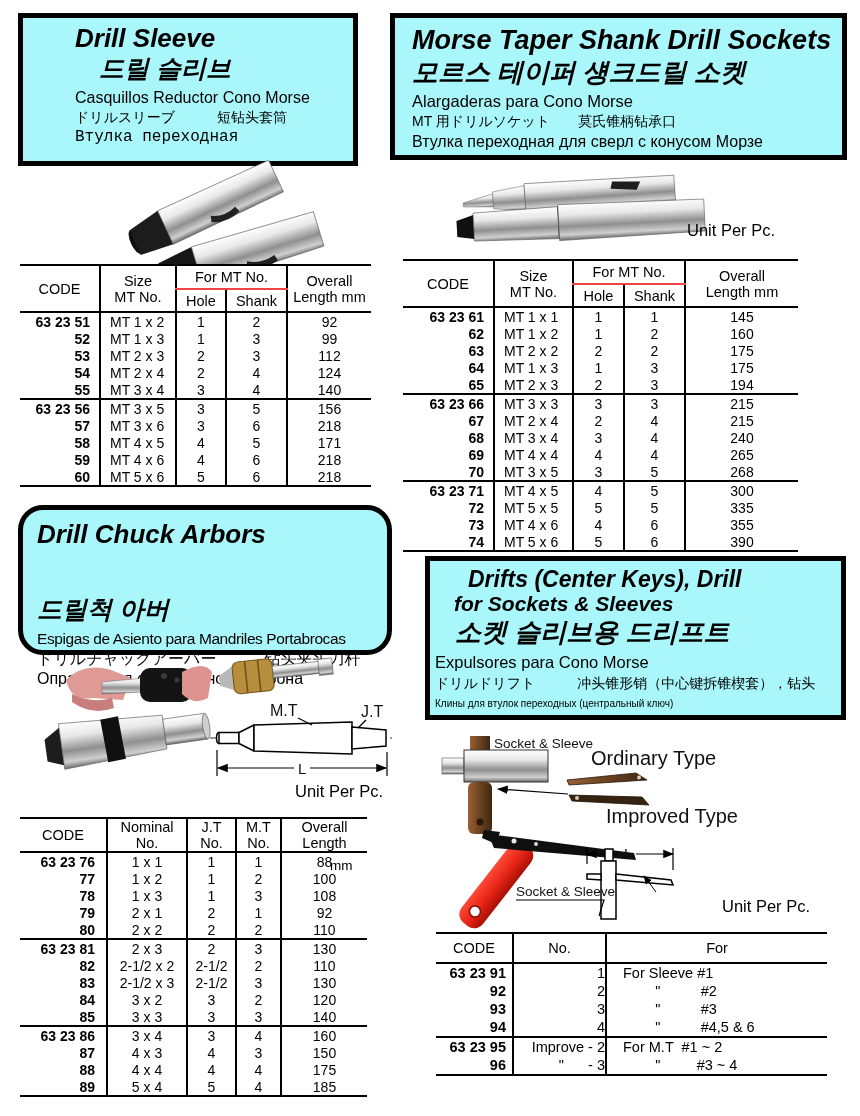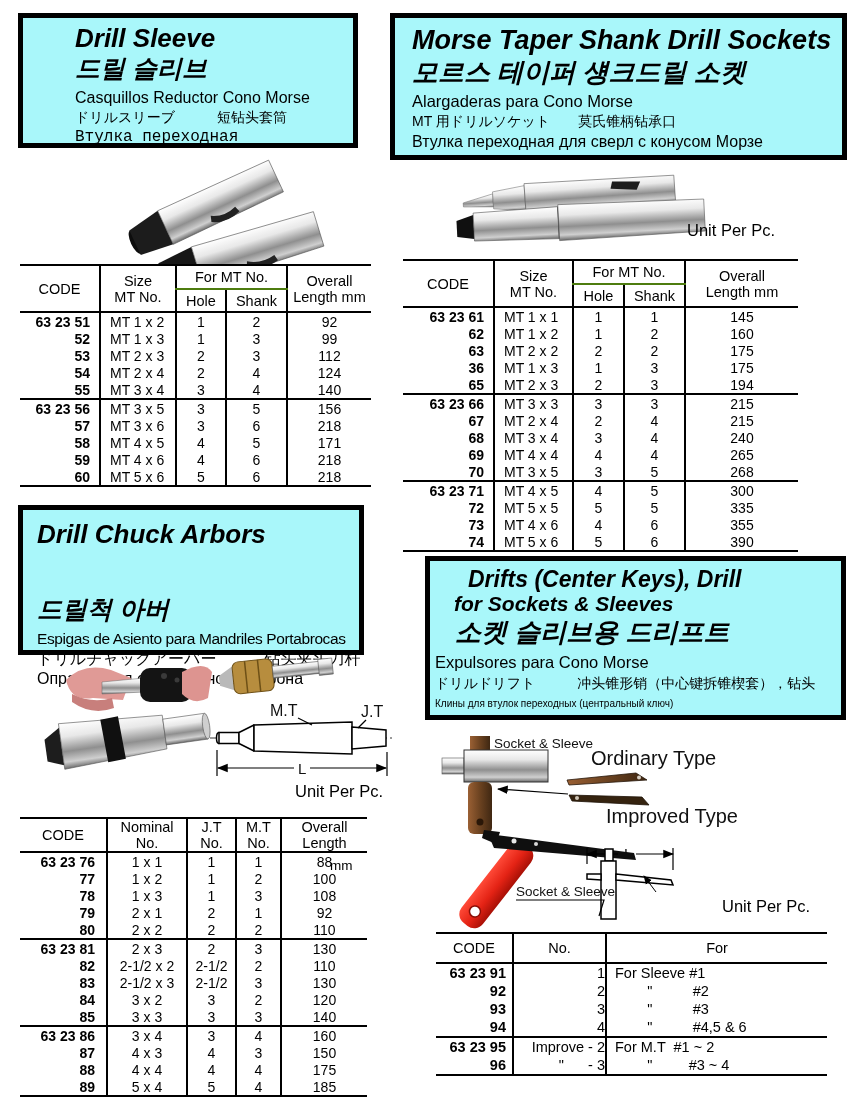--- a/index.html
+++ b/index.html
@@ -5,35 +5,35 @@
   html,body{margin:0;padding:0;background:#fff;}
   #canvas{position:relative;width:860px;height:1116px;background:#ffffff;overflow:hidden;
           font-family:"Liberation Sans","DejaVu Sans",sans-serif;color:#000;}
 
   
   .panel{position:absolute;background:#a9f7fa;border:5px solid #000;box-sizing:border-box;}
   .panel div{white-space:nowrap;}
   .t-en{font-style:italic;font-weight:bold;}
   .t-ko{font-style:italic;font-weight:bold;}
 
-  #p-sleeve{left:18px;top:13px;width:340px;height:135px;padding:5px 0 0 52px;}
+  #p-sleeve{left:18px;top:13px;width:340px;height:153px;padding:5px 0 0 52px;}
   #p-sleeve .t-en{font-size:26px;line-height:30px;}
-  #p-sleeve .t-ko{font-size:25px;line-height:31px;}
+  #p-sleeve .t-ko{font-size:25px;line-height:31px;margin-left:24px;}
   #p-sleeve .t-es{font-size:16px;line-height:21px;margin-top:3px;}
   #p-sleeve .t-jz{font-size:14px;line-height:19px;}
   #p-sleeve .t-ru{font-size:16px;line-height:20px;font-family:Liberation Mono, monospace;}
 
   #p-socket{left:390px;top:13px;width:457px;height:147px;padding:7px 0 0 17px;}
   #p-socket .t-en{font-size:27px;line-height:31px;}
   #p-socket .t-ko{font-size:26px;line-height:33px;}
   #p-socket .t-es{font-size:16.5px;line-height:21px;margin-top:2px;}
   #p-socket .t-jz{font-size:14px;line-height:19px;}
   #p-socket .t-ru{font-size:16px;line-height:21px;}
 
-  #p-arbor{left:18px;top:505px;width:346px;height:150px;padding:9px 9px 0 14px;}
+  #p-arbor{left:18px;top:505px;width:374px;height:150px;padding:9px 9px 0 14px;border-radius:25px;}
   #p-arbor .t-en{font-size:26px;line-height:30px;}
   #p-arbor .t-ko{font-size:25px;line-height:32px;margin-top:44px;}
   #p-arbor .t-es{font-size:15.5px;line-height:21px;margin-top:3px;letter-spacing:-0.4px;}
   #p-arbor .t-jz{font-size:16px;line-height:19px;}
   #p-arbor .t-ru{font-size:16px;line-height:21px;}
 
   #p-drift{left:425px;top:556px;width:421px;height:164px;padding:6px 0 0 5px;}
   #p-drift .t-en1{font-size:23px;line-height:25px;font-style:italic;font-weight:bold;margin-left:33px;}
   #p-drift .t-en2{font-size:21px;line-height:23px;font-style:italic;font-weight:bold;margin-left:19px;}
   #p-drift .t-ko{font-size:26px;line-height:35px;margin-left:20px;}
@@ -41,21 +41,21 @@
   #p-drift .t-jz{font-size:14px;line-height:20px;}
   #p-drift .t-ru{font-size:10px;line-height:21px;}
 
   
   .cat{position:absolute;border-collapse:collapse;table-layout:fixed;background:#fff;
        border-top:2px solid #000;border-bottom:2px solid #000;}
   .cat th,.cat td{font-weight:400;font-size:14px;line-height:16px;padding:0;text-align:center;
        vertical-align:middle;overflow:hidden;}
   .cat thead th{font-size:14.5px;}
   .cat .vl{border-left:2px solid #000;}
-  .cat .bb{border-bottom:2px solid #4d7c0f;}
+  .cat .bb{border-bottom:2px solid #ef4444;}
   .cat thead tr:first-child th{height:22px;}
   .cat thead tr.h2 th{height:21px;}
   .cat tbody td{height:17px;}
   .cat tbody td + td{border-left:2px solid #000;}
   .cat tbody tr:first-child td{border-top:2px solid #000;}
   .cat tbody tr.gs td{border-top:2px solid #000;}
   .cat tbody td:first-child{font-weight:bold;text-align:right;}
 
   #t-sleeve{left:20px;top:264px;width:351px;}
   #t-socket{left:403px;top:259px;width:395px;}
@@ -63,21 +63,21 @@
   #t-drift{left:436px;top:932px;width:391px;}
 
   #t-sleeve tbody td:first-child,#t-socket tbody td:first-child{padding-right:9px;}
   #t-sleeve tbody td:nth-child(2),#t-socket tbody td:nth-child(2){text-align:left;padding-left:9px;}
   #t-arbor tbody td:first-child{padding-right:11px;}
   #t-arbor thead th{height:21px;}
   #t-drift thead tr:first-child th{height:28px;}
   #t-drift tbody td{height:18px;font-size:14.5px;text-align:right;}
   #t-drift tbody td:first-child{padding-right:6px;}
   #t-drift tbody td:nth-child(2){white-space:pre;}
-  #t-drift tbody td:nth-child(3){text-align:left;padding-left:8px;white-space:pre;}
+  #t-drift tbody td:nth-child(3){text-align:left;padding-left:16px;white-space:pre;}
 
   .float-label{position:absolute;font-size:16.5px;white-space:nowrap;}
   #mm-unit{position:absolute;left:330px;top:858px;font-size:13.5px;}
 
   svg{position:absolute;}
   svg text{font-family:"Liberation Sans","DejaVu Sans",sans-serif;fill:#111;}
   .fig-label-sm{font-size:13.5px;}
   .fig-label-lg{font-size:20px;}
   .fig-label-dim{font-size:15px;}
   .outline{fill:#fff;stroke:#000;stroke-width:1.5;}
@@ -303,21 +303,21 @@
           <td>160</td>
         </tr>
         <tr>
           <td>63</td>
           <td>MT 2 x 2</td>
           <td>2</td>
           <td>2</td>
           <td>175</td>
         </tr>
         <tr>
-          <td>36</td>
+          <td>64</td>
           <td>MT 1 x 3</td>
           <td>1</td>
           <td>3</td>
           <td>175</td>
         </tr>
         <tr>
           <td>65</td>
           <td>MT 2 x 3</td>
           <td>2</td>
           <td>3</td>

